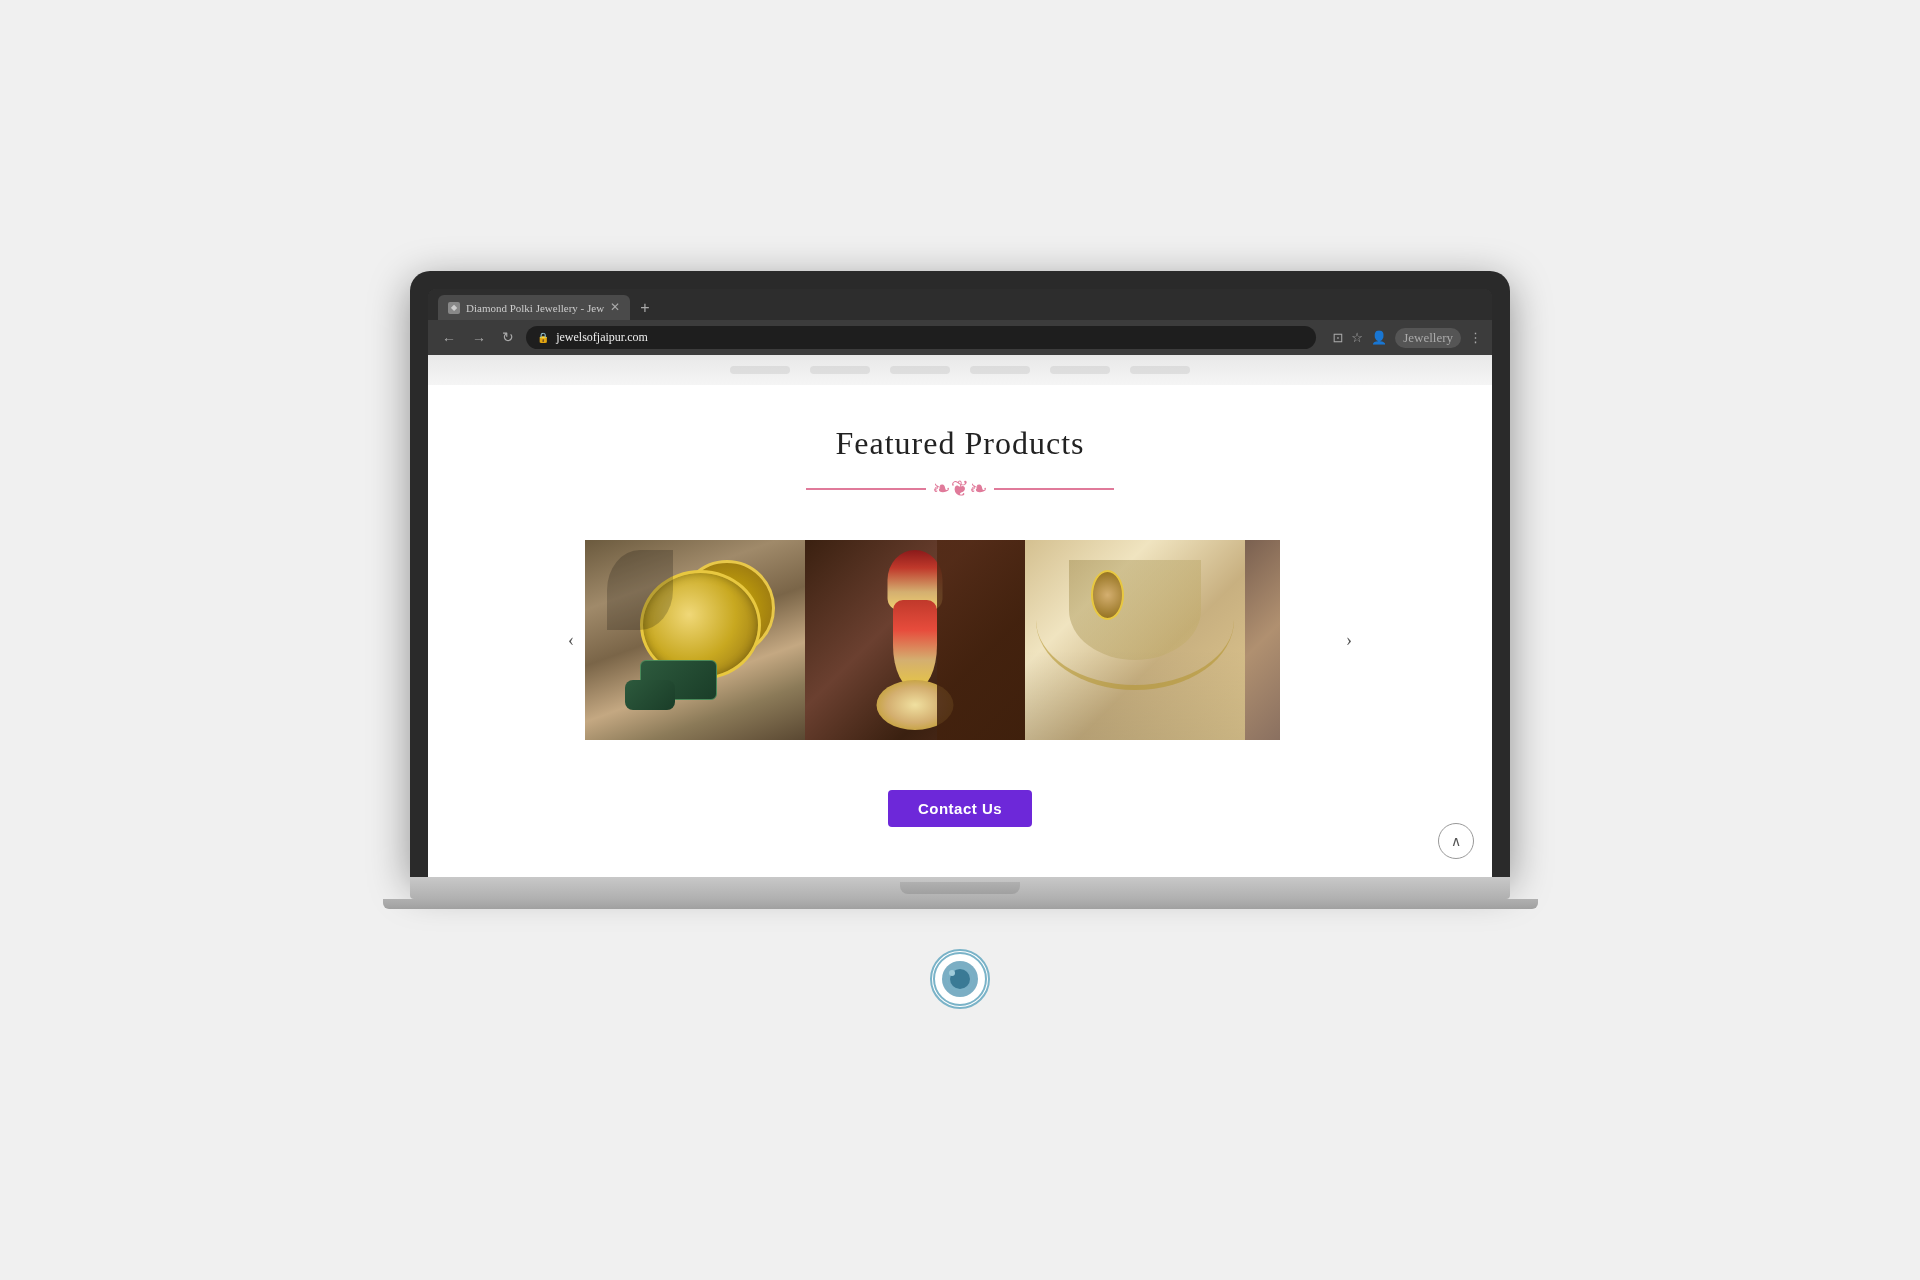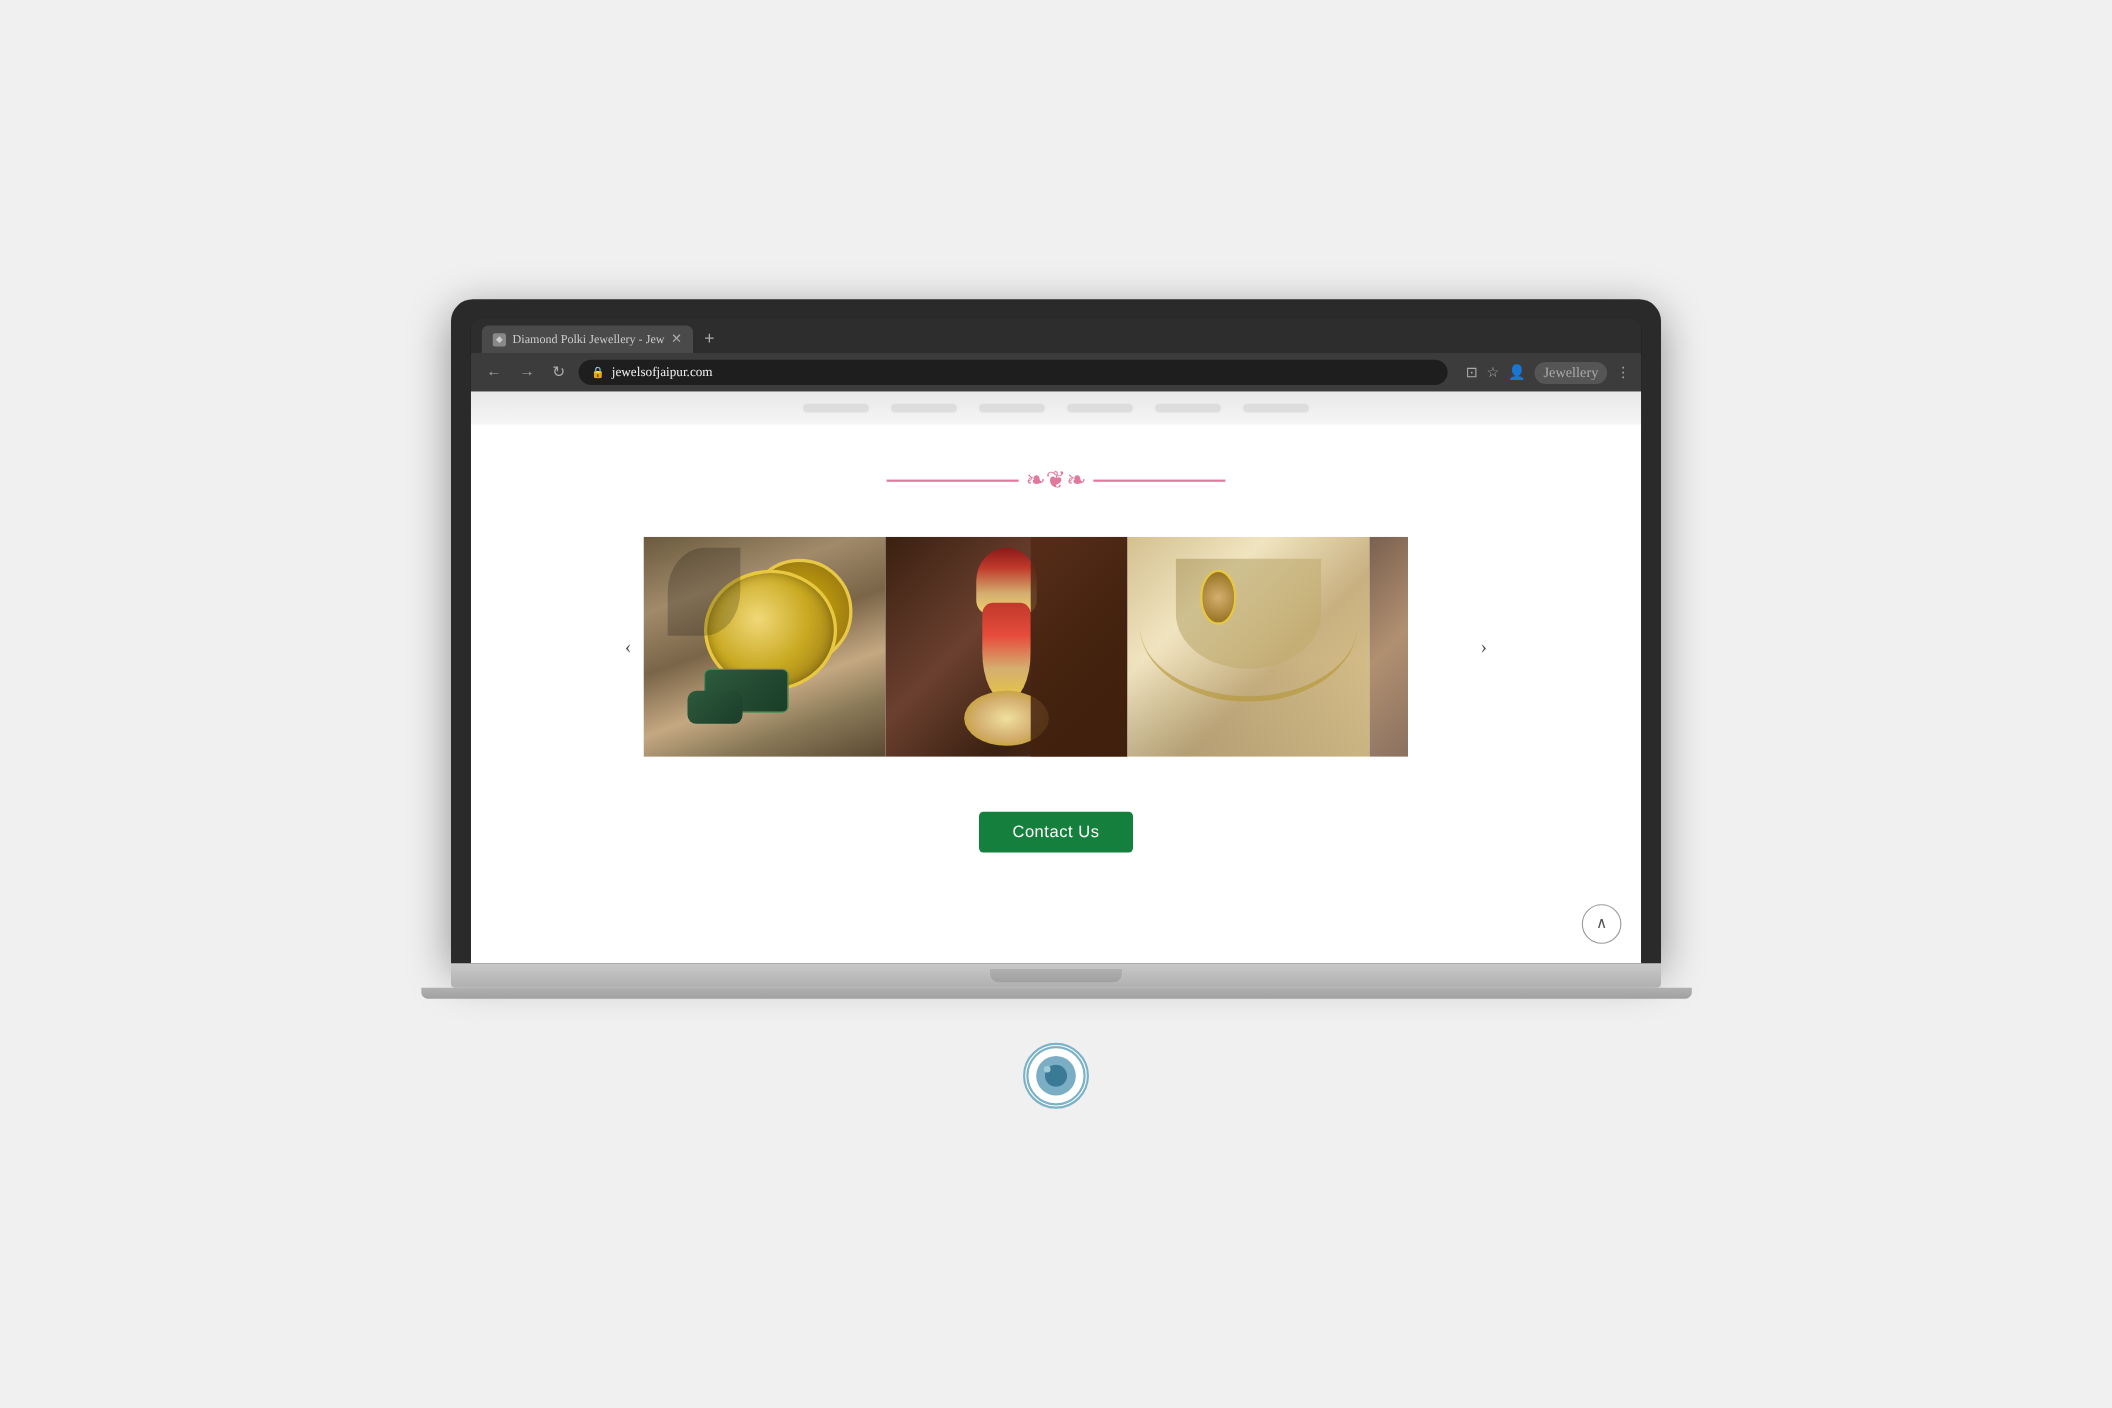--- a/index.html
+++ b/index.html
@@ -264,28 +264,29 @@
       content: '';
       position: absolute;
       bottom: 30px; left: 40px;
       width: 50px; height: 30px;
       border-radius: 8px;
       background: linear-gradient(135deg, #2d5a3d, #1a3d28);
     }
 
     
     .contact-btn {
-      background: #15803d;
+      background: #6d28d9;
       color: white;
       border: none;
       padding: 10px 30px;
       border-radius: 4px;
       font-size: 15px;
       cursor: pointer;
       letter-spacing: 0.5px;
+      font-weight: bold;
     }
 
     
     .scroll-top-btn {
       position: absolute;
       bottom: 18px;
       right: 18px;
       width: 36px;
       height: 36px;
       border-radius: 50%;
@@ -400,20 +401,21 @@
         <div class="site-nav-blur">
           <div class="nav-blur-item"></div>
           <div class="nav-blur-item"></div>
           <div class="nav-blur-item"></div>
           <div class="nav-blur-item"></div>
           <div class="nav-blur-item"></div>
           <div class="nav-blur-item"></div>
         </div>
 
         <div class="featured-section">
+          <h2 class="featured-title">Featured Products</h2>
 
           <div class="title-divider">
             <div class="divider-line"></div>
             <span class="divider-ornament">❧❦❧</span>
             <div class="divider-line"></div>
           </div>
 
           
           <div class="carousel-wrapper">
             <div class="carousel-arrow">‹</div>

